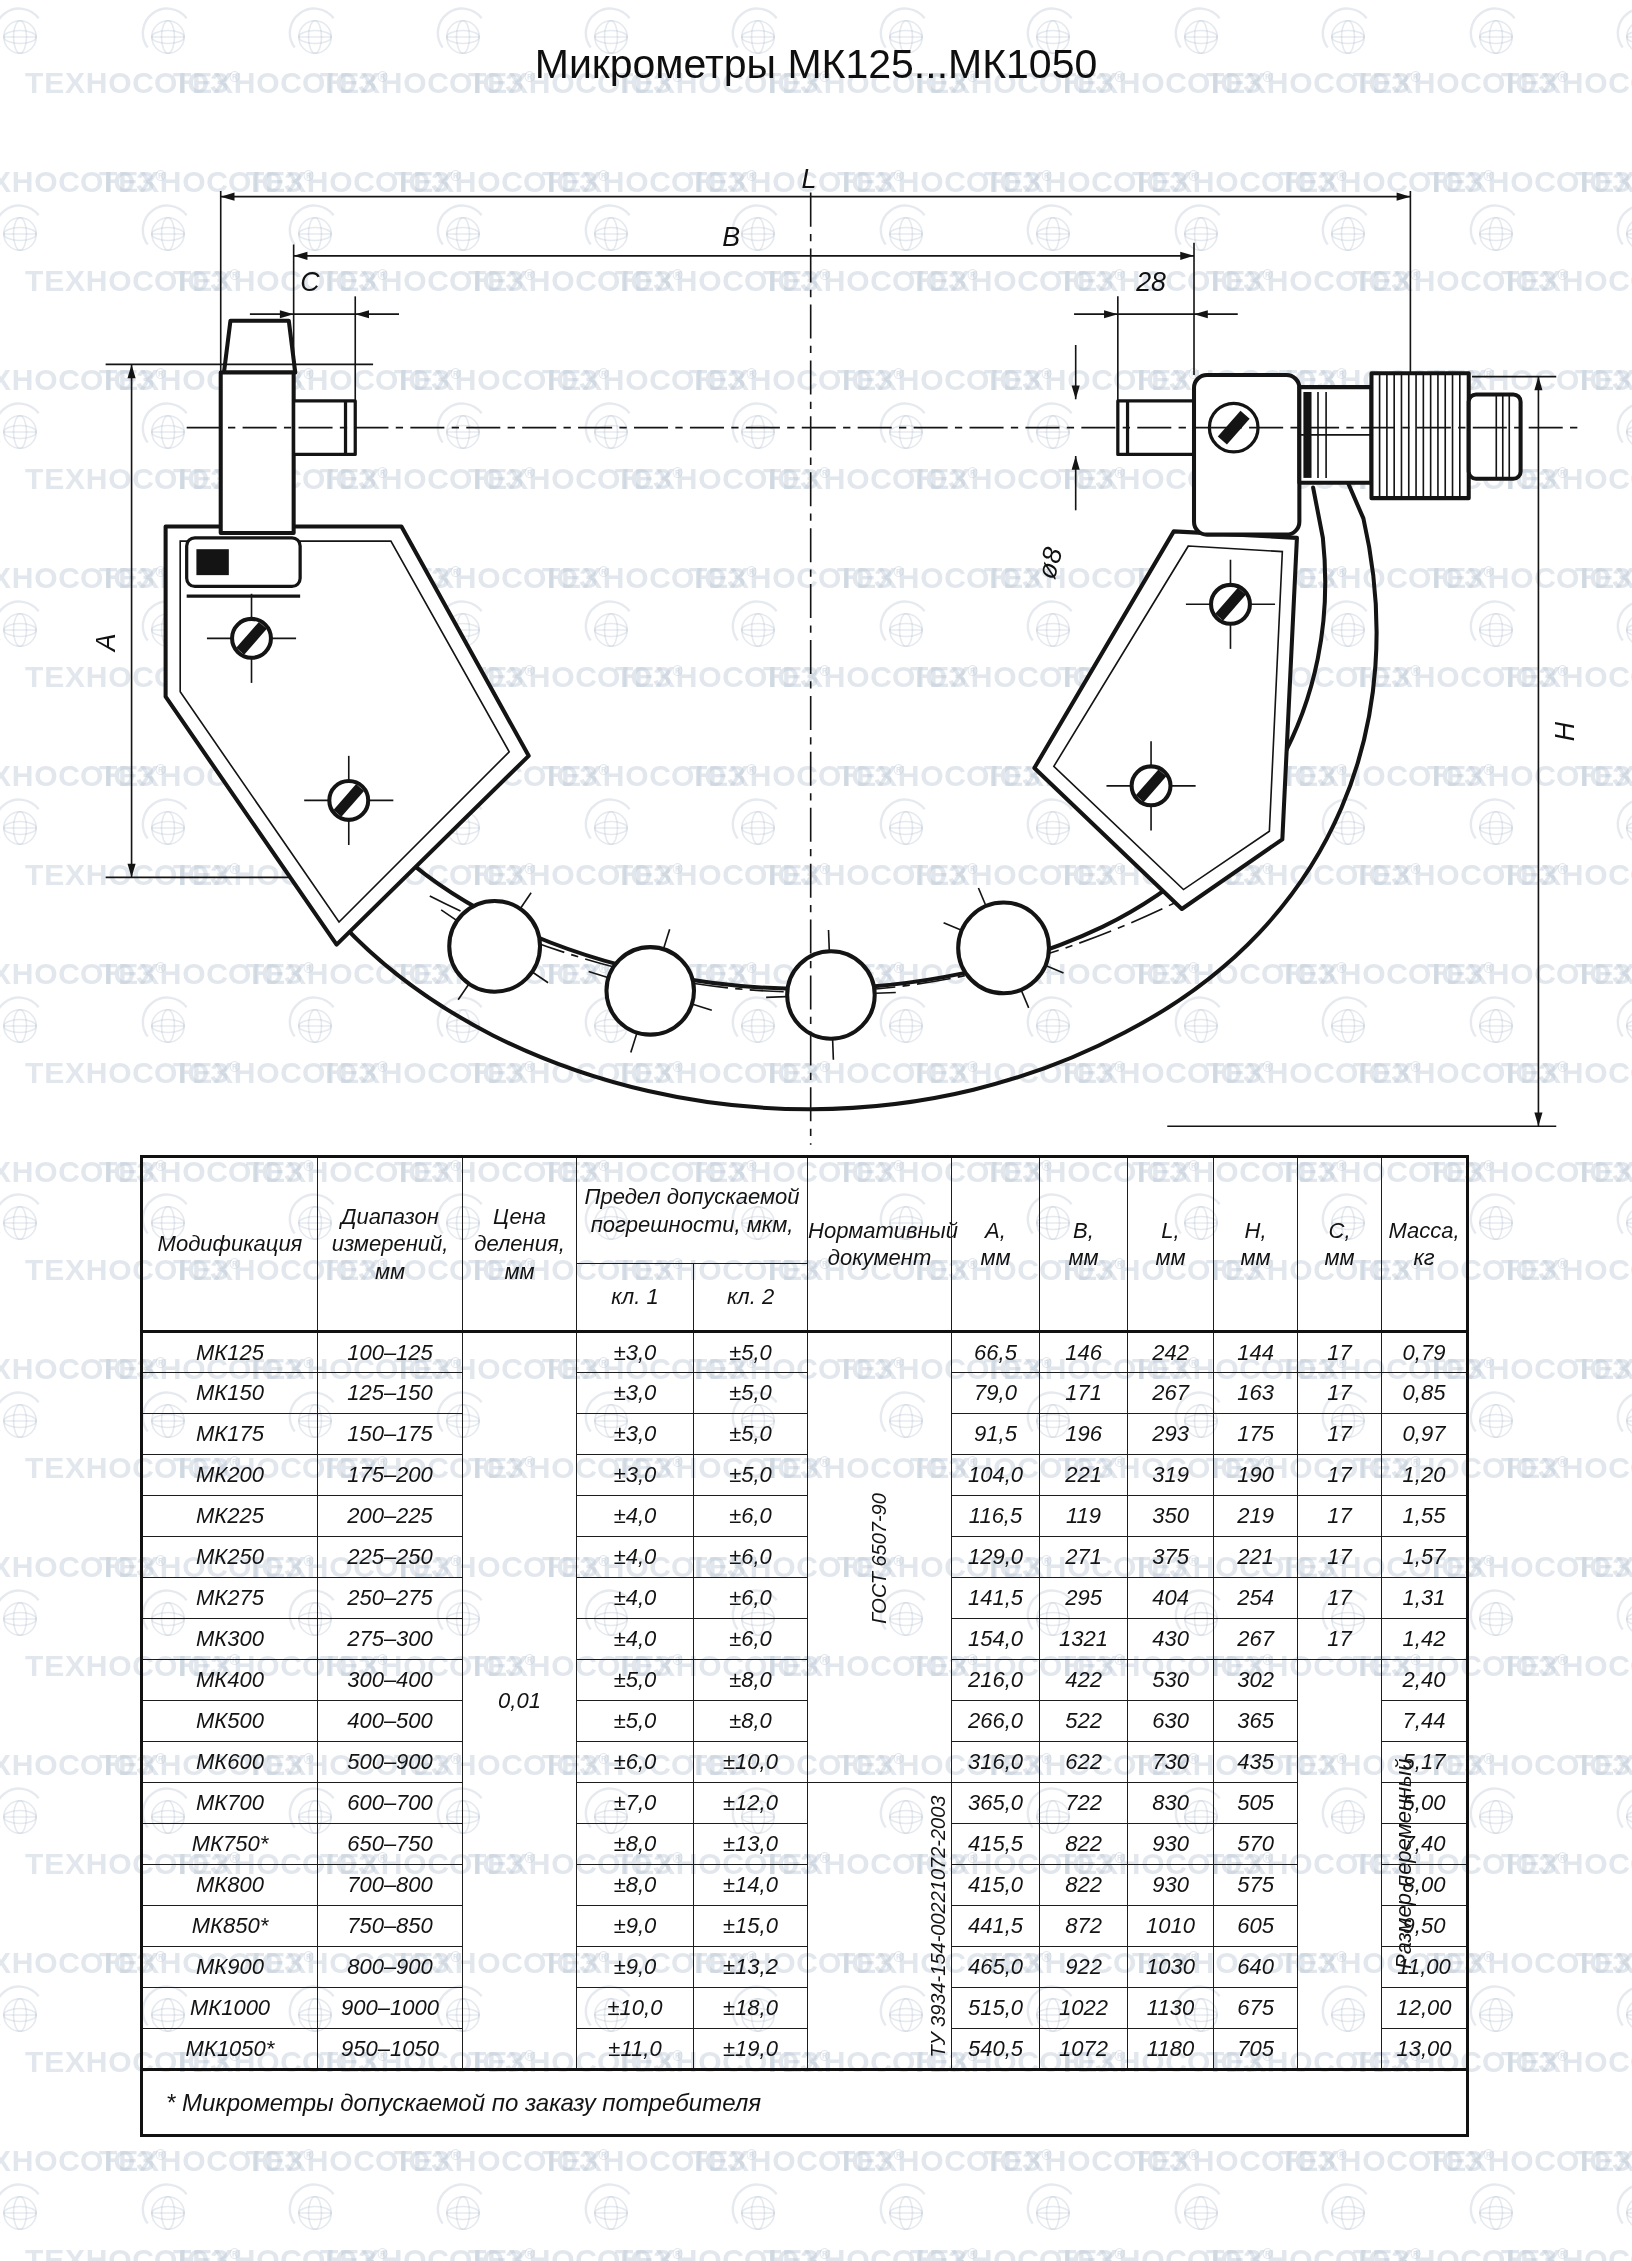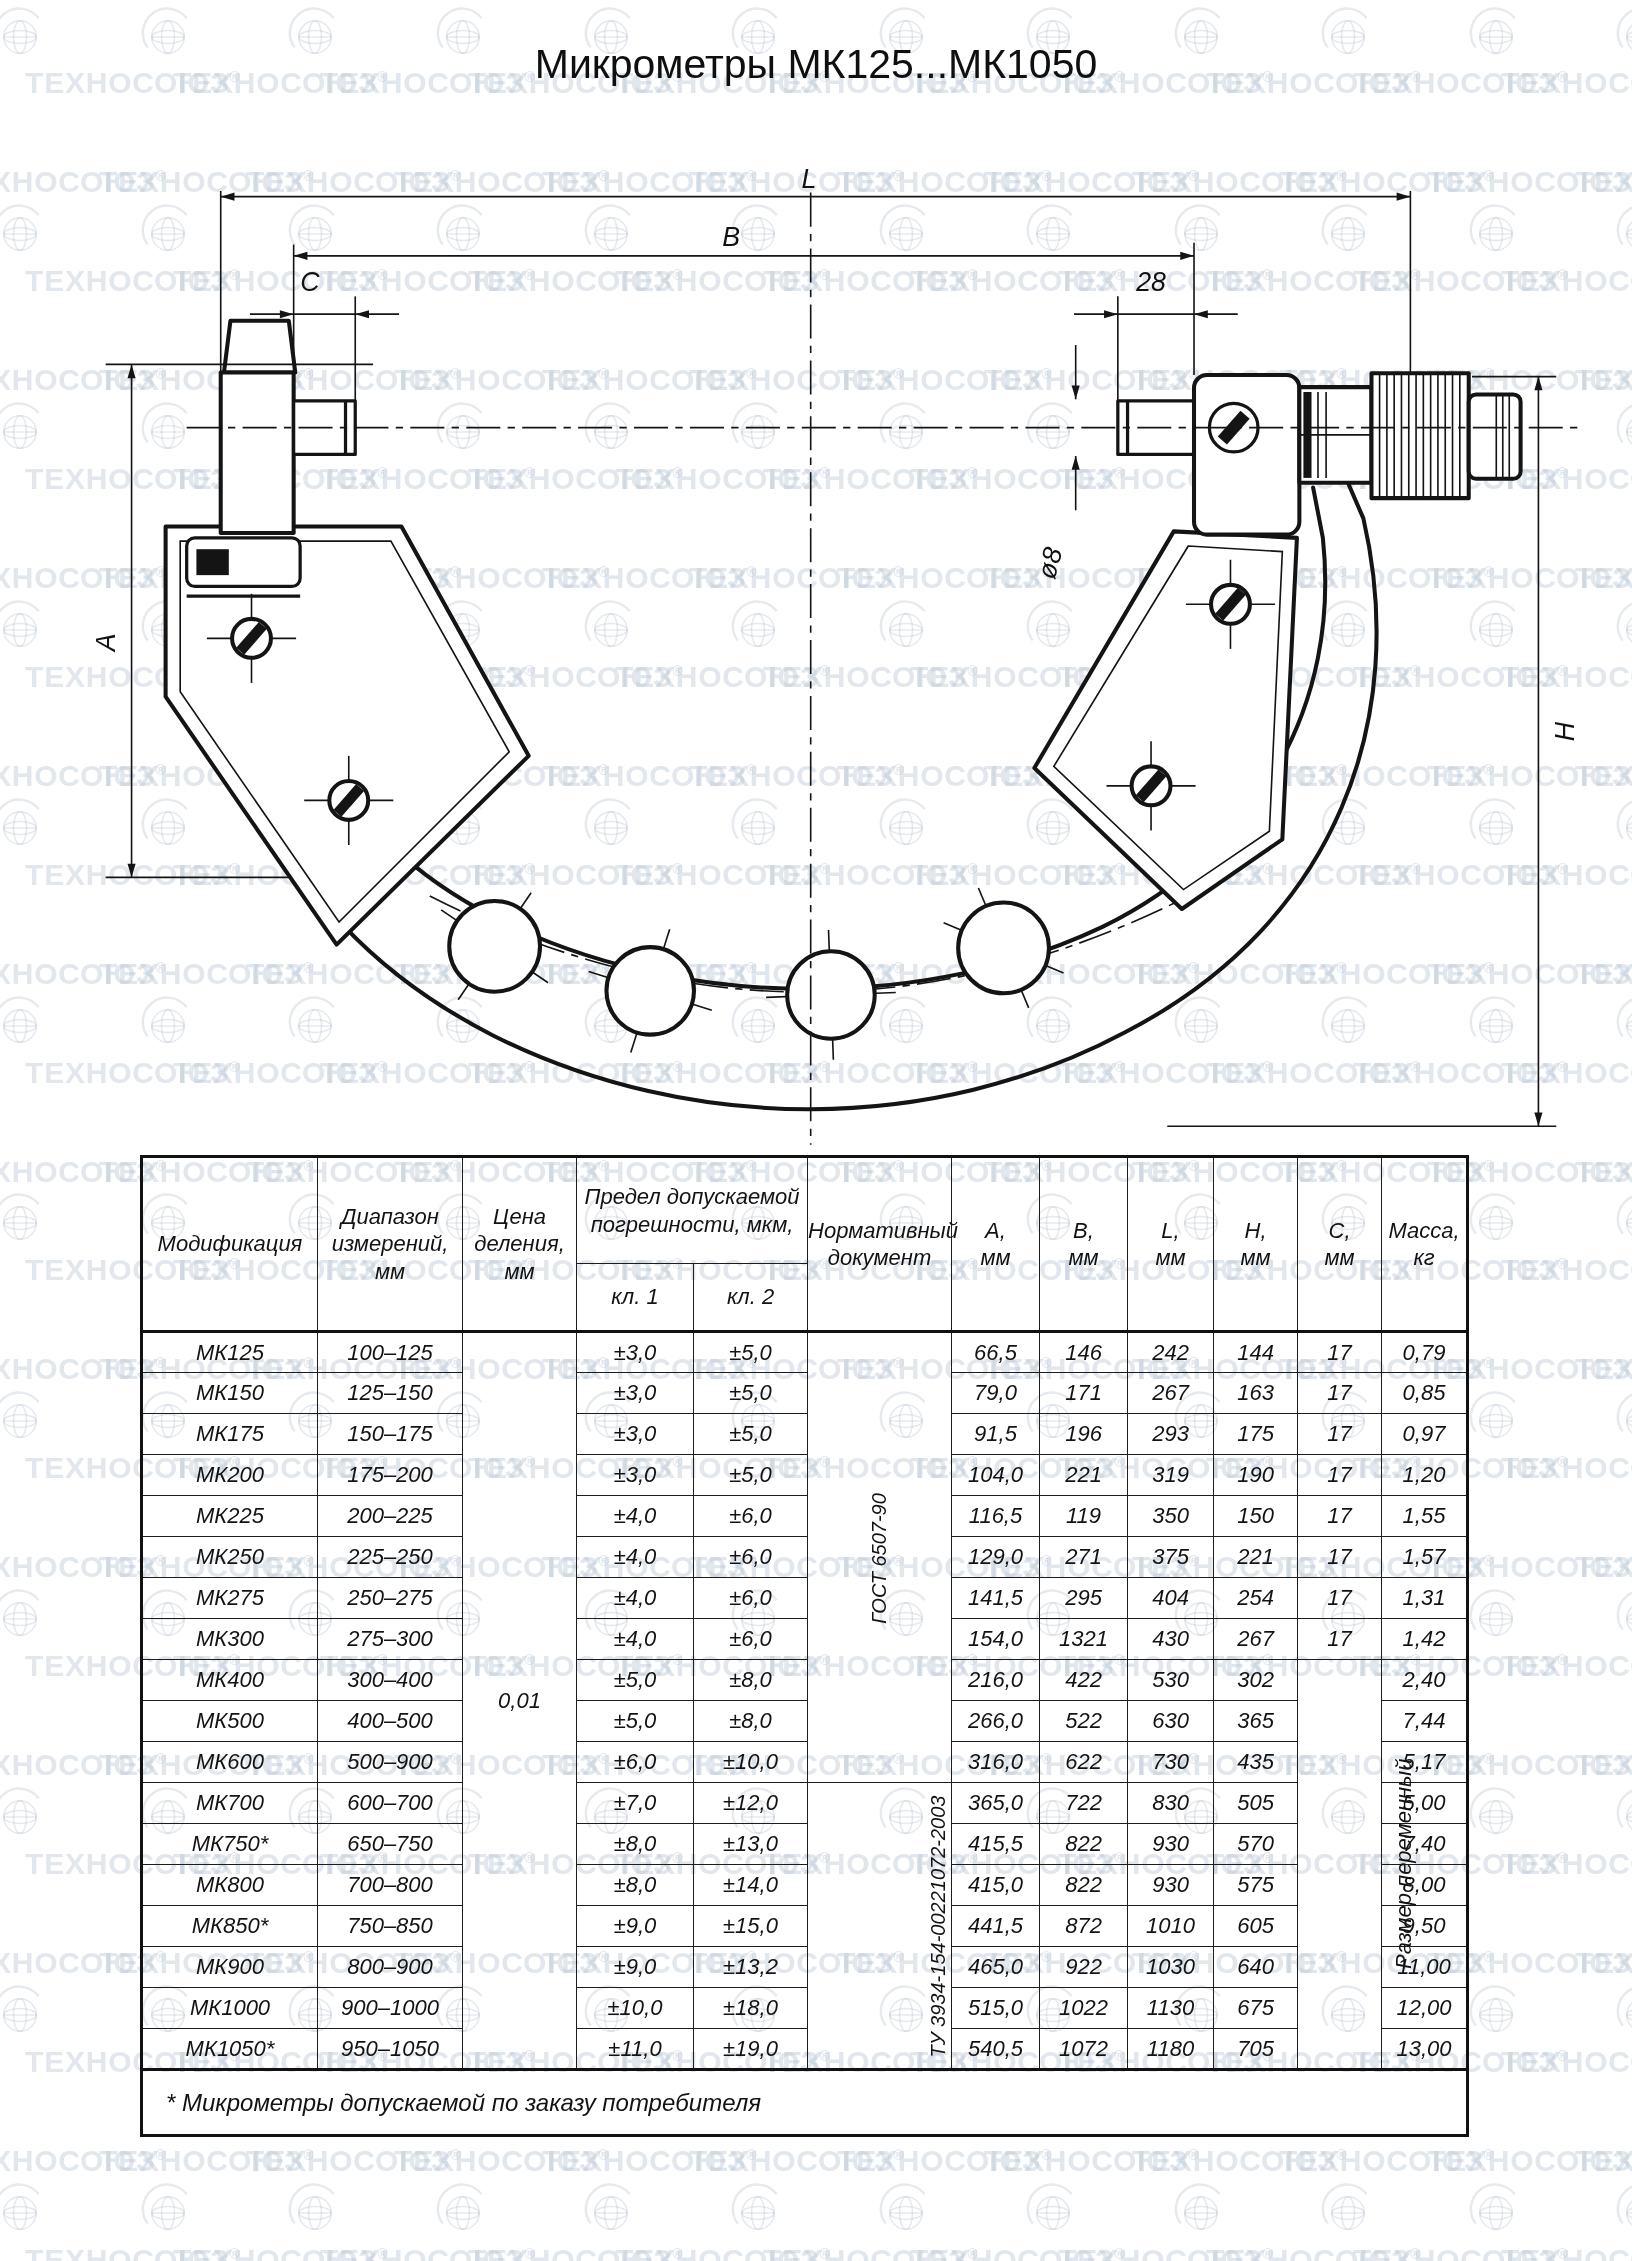--- a/index.html
+++ b/index.html
@@ -1583,21 +1583,21 @@
         <td>1,20</td>
       </tr>
       <tr style="height: 41px;">
         <td>МК225</td>
         <td>200–225</td>
         <td>±4,0</td>
         <td>±6,0</td>
         <td>116,5</td>
         <td>119</td>
         <td>350</td>
-        <td>150</td>
+        <td>219</td>
         <td>17</td>
         <td>1,55</td>
       </tr>
       <tr style="height: 41px;">
         <td>МК250</td>
         <td>225–250</td>
         <td>±4,0</td>
         <td>±6,0</td>
         <td>129,0</td>
         <td>271</td>

